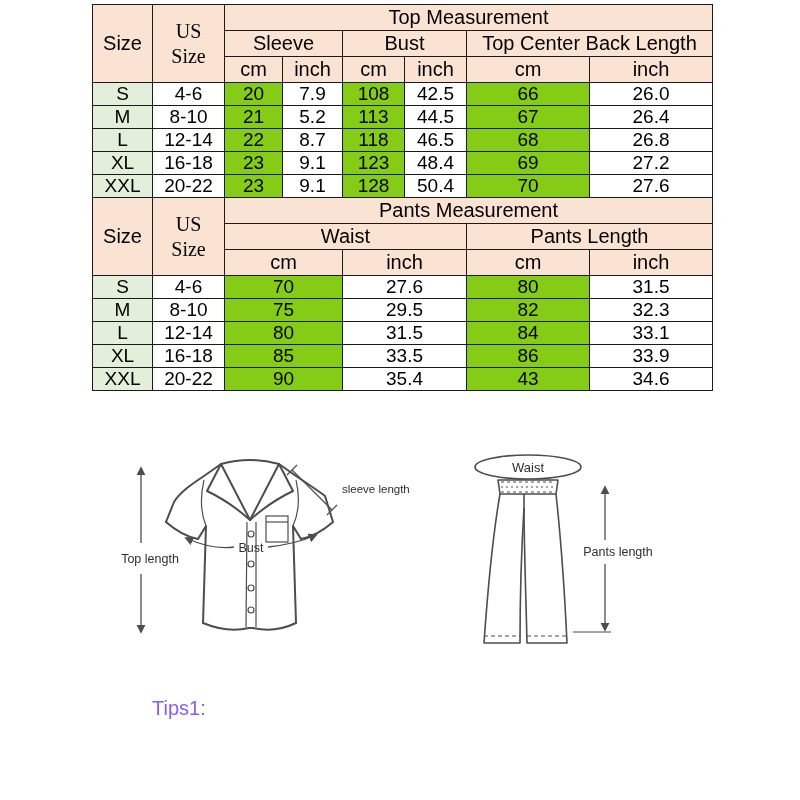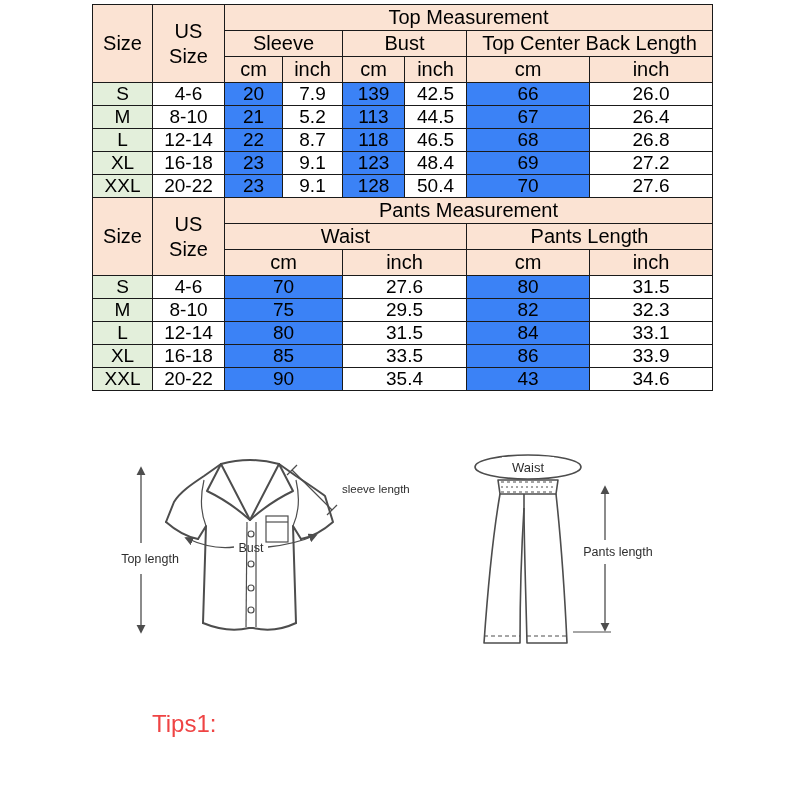--- a/index.html
+++ b/index.html
@@ -14,29 +14,29 @@
     border-collapse:collapse; table-layout:fixed; width:620px;
   }
   table.size-chart td {
     border:1px solid #1a1a1a; text-align:center; vertical-align:middle;
     overflow:hidden; white-space:nowrap;
   }
   tr.hdr td { font-size:20px; height:26px; }
   tr.data td { font-size:19px; height:23px; }
   td.peach { background:#fbe3d3; }
   td.green { background:#e3efdb; }
-  td.gray  { background:#3b82f6; }
-  .us-wrap { width:48px; margin:4px auto; white-space:normal; line-height:1.25; }
+  td.gray  { background:#84cc16; }
+  .us-wrap { width:48px; margin:4px auto; white-space:normal; line-height:1.25;font-family:Liberation Serif, serif; }
   svg text { font-family:"Liberation Sans", sans-serif; fill:#2e2e2e; }
   .diagram { position:absolute; }
   #shirt-svg { left:100px; top:440px; }
   #pants-svg { left:420px; top:440px; }
   .tips {
-    position:absolute; left:152px; top:706px; width:560px;
-    font-size:24px; line-height:36px; color:#ef4444;
+    position:absolute; left:152px; top:690px; width:560px;
+    font-size:20px; line-height:36px; color:#8b5cf6;
   }
 </style>
 </head>
 <body>
 
 <div class="page">
 
   <table class="size-chart">
     <colgroup>
       <col style="width:60px">
@@ -69,21 +69,21 @@
         <td class="peach">inch</td>
         <td class="peach">cm</td>
         <td class="peach">inch</td>
       </tr>
 
       <tr class="data">
         <td class="green">S</td>
         <td>4-6</td>
         <td class="gray">20</td>
         <td>7.9</td>
-        <td class="gray">139</td>
+        <td class="gray">108</td>
         <td>42.5</td>
         <td class="gray">66</td>
         <td>26.0</td>
       </tr>
       <tr class="data">
         <td class="green">M</td>
         <td>8-10</td>
         <td class="gray">21</td>
         <td>5.2</td>
         <td class="gray">113</td>

